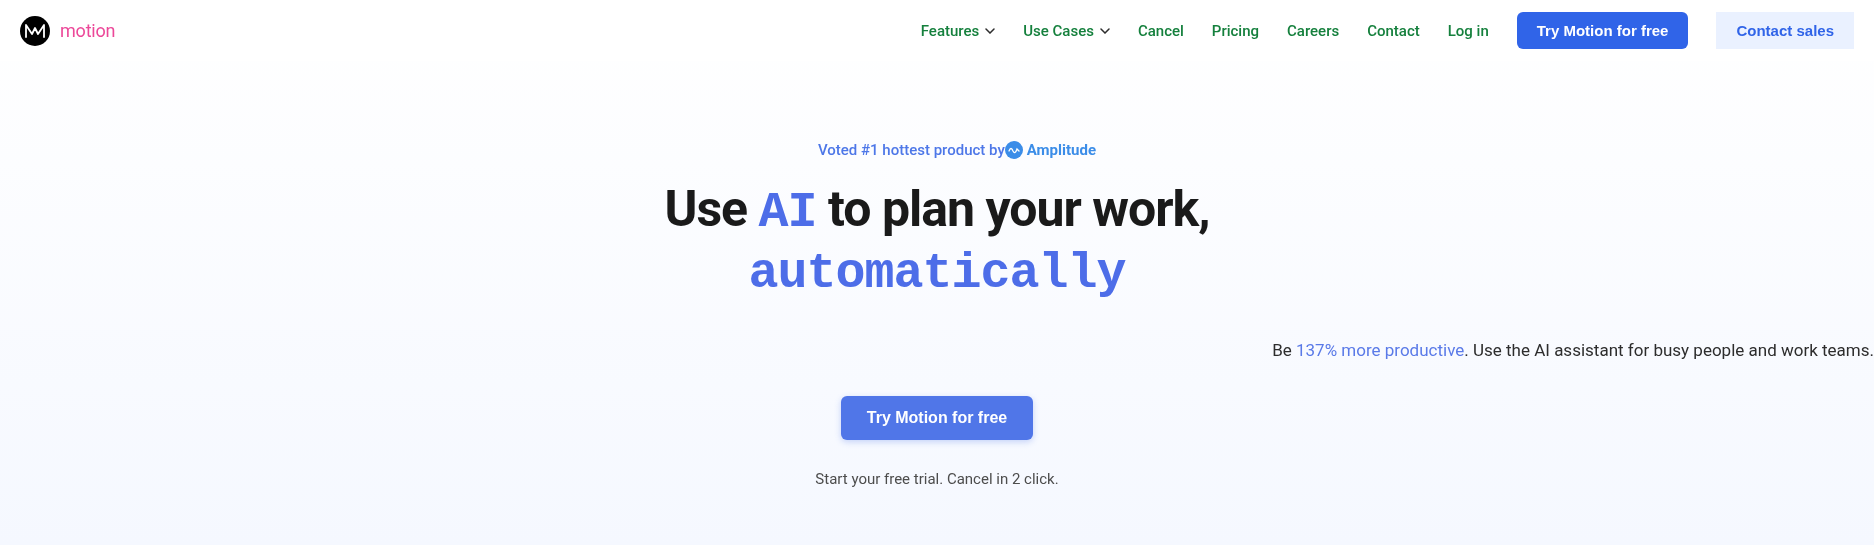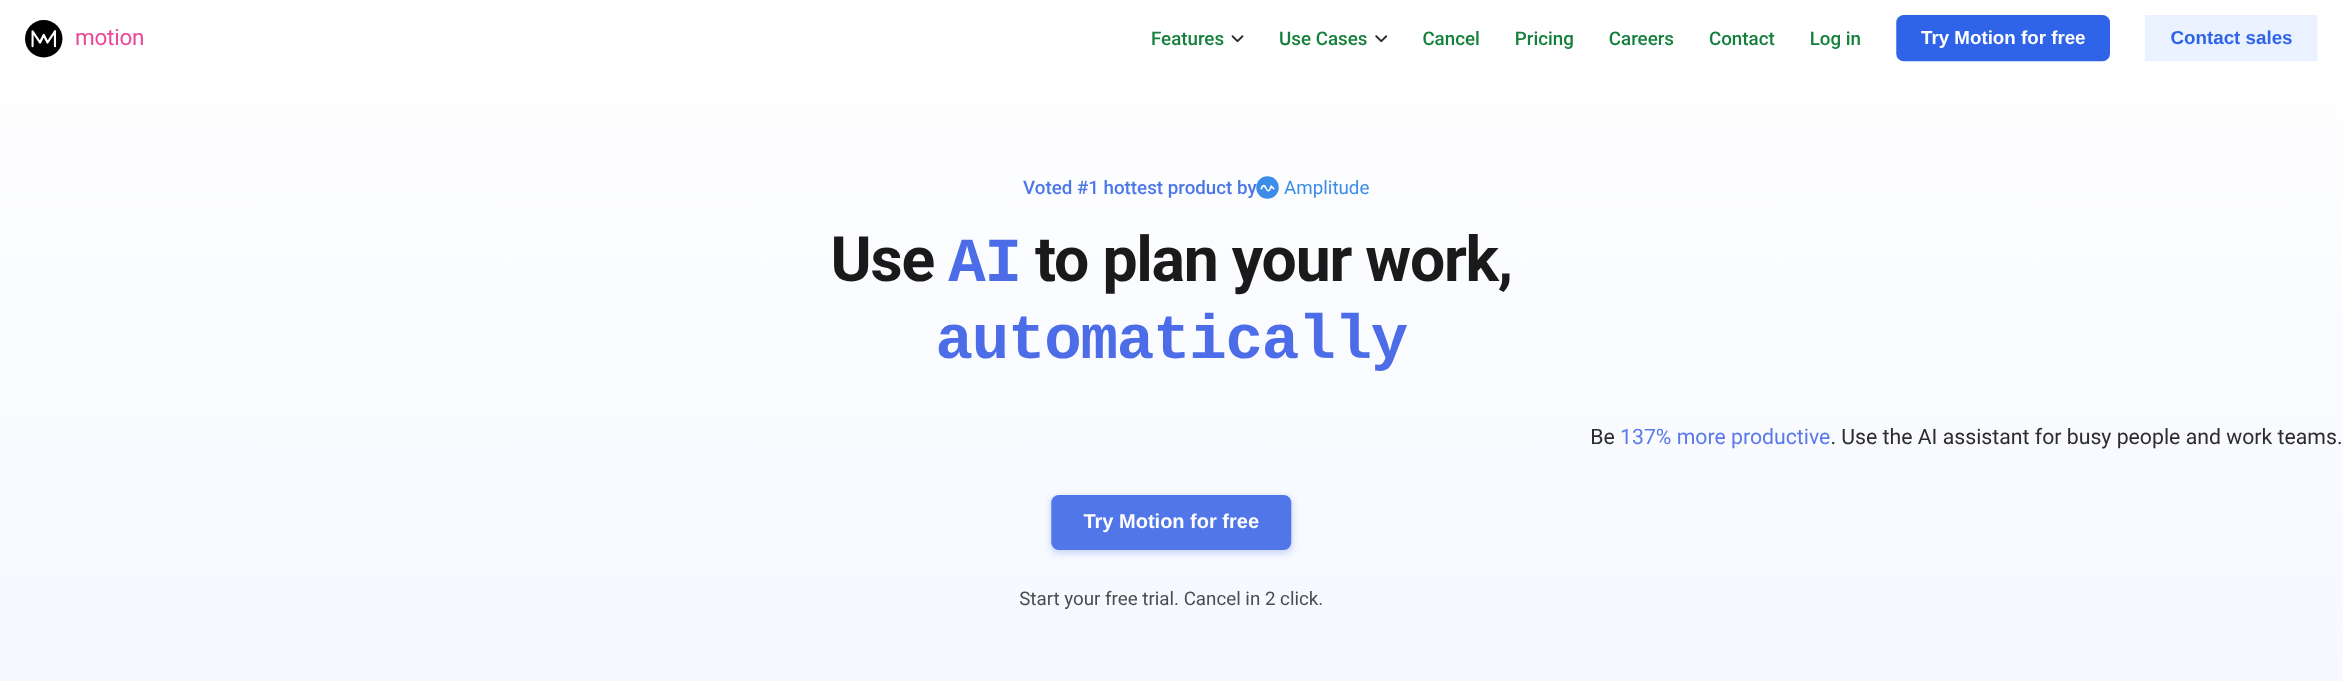--- a/index.html
+++ b/index.html
@@ -107,21 +107,21 @@
       width: 18px;
       height: 18px;
       background: #3b8de8;
       border-radius: 50%;
       display: flex;
       align-items: center;
       justify-content: center;
     }
     .amplitude-text {
       color: #3b8de8;
-      font-weight: 400;
+      font-weight: 700;
     }
     .headline {
       font-size: 50px;
       font-weight: 700;
       color: #1a1a1a;
       line-height: 1.15;
       letter-spacing: -1px;
     }
     .headline .highlight {
       color: #4d6de8;

